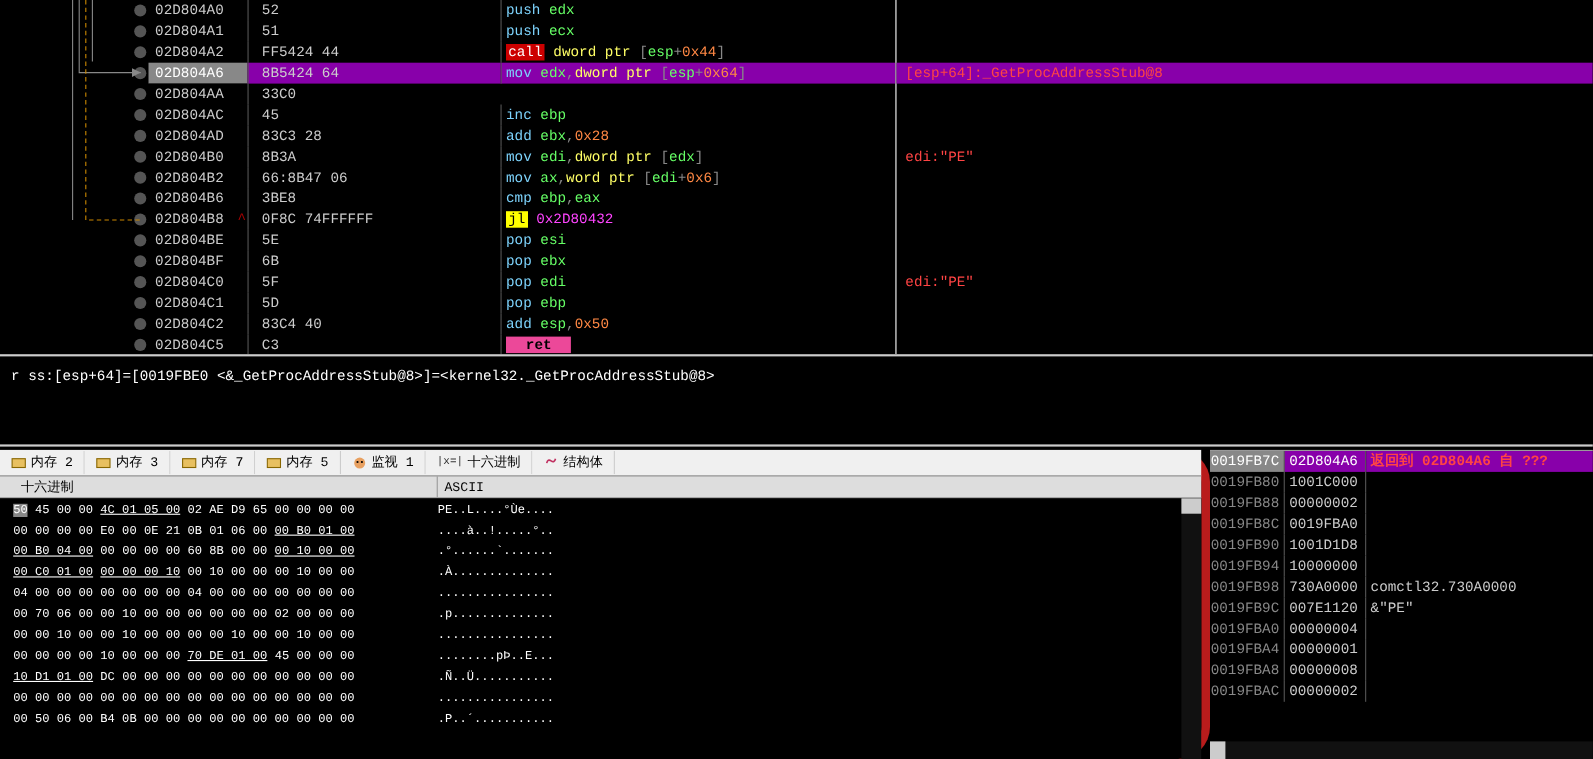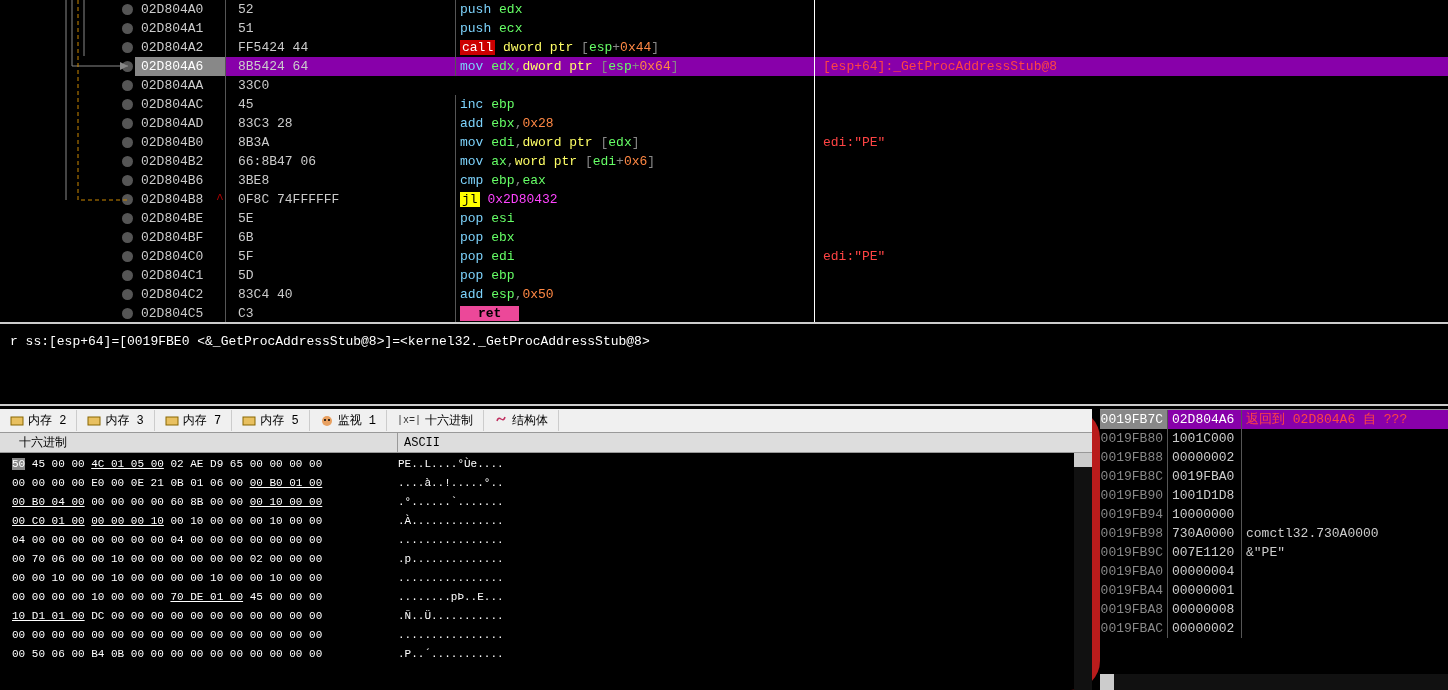--- a/index.html
+++ b/index.html
@@ -43,21 +43,21 @@
   .dump-body .underline { text-decoration:underline; }
   .dump-scroll { position:absolute; right:0; top:44px; bottom:0; width:18px; background:#111; }
   .dump-scroll-thumb { position:absolute; top:0; left:0; right:0; height:14px; background:#ccc; }
   .stack-area { width:348px; position:relative; background:#000; border-top:1px solid #999;}
   .stack-row { display:flex; height:19px; line-height:19px; font-size:13px; white-space:pre; }
   .sa { width:68px; text-align:right; padding-right:4px; color:#888; border-right:1px solid #555;}
   .sv { width:74px; padding-left:4px; border-right:1px solid #555;}
   .sc { flex:1; padding-left:4px; }
   .stack-row.cur .sa { background:#888; color:#fff;}
   .stack-row.cur .sv { background:#8800aa; color:#fff;}
-  .stack-row.cur .sc { background:#8800aa;}
+  .stack-row.cur .sc { background:#8800aa;font-weight:bold;}
   .stack-scroll { position:absolute; left:0; bottom:0; right:0; height:16px; background:#111; }
   .stack-scroll-thumb { position:absolute; left:0; top:0; bottom:0; width:14px; background:#ccc; }
   .caret-red { color:#aa0000; }
 </style>
 </head>
 <body>
 
 <div class="top">
   <div class="disasm" id="disasm">
       <div class="row"><div class="gutter"><div class="bp"></div></div><div class="addr">02D804A0</div><div class="bytes" style="position:relative">52</div><div class="instr"><span class="mn-blue">push</span> <span class="mn-green">edx</span></div></div>

